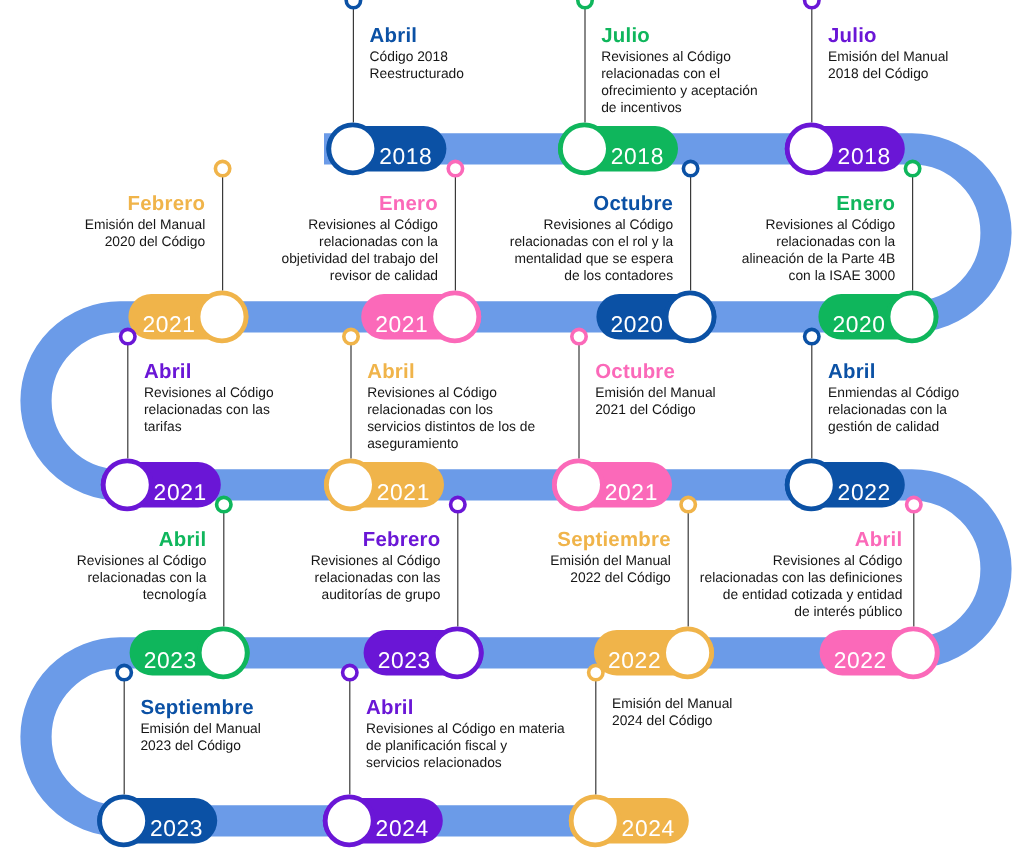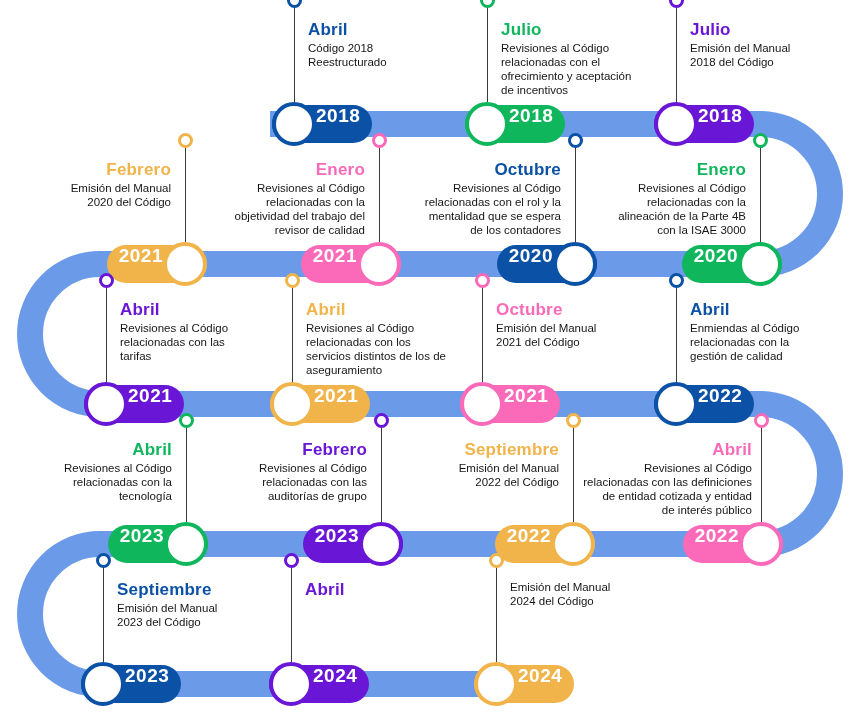--- a/index.html
+++ b/index.html
@@ -35,22 +35,22 @@
   .desc{
     font-size:11.5px;line-height:14px;color:#161616;margin:0;
     font-family:"Liberation Sans","DejaVu Sans",sans-serif;
   }
   .txt.left{text-align:left;}
   .txt.right{text-align:right;}
 
   
   .pill{
     position:absolute;height:38px;border-radius:19px;
-    color:#ffffff;font-weight:bold;font-size:19px;
-    display:flex;align-items:flex-start;box-sizing:border-box;
+    color:#ffffff;font-weight:normal;font-size:19px;
+    display:flex;align-items:flex-end;box-sizing:border-box;
     letter-spacing:.5px;
   }
   .pill.ltr{justify-content:flex-start;padding-left:44px;padding-right:18px;}
   .pill.rtl{justify-content:flex-end;padding-right:44px;padding-left:18px;}
   .node-circle{
     position:absolute;width:44px;height:44px;border-radius:50%;
     background:#ffffff;border:4px solid #000;box-sizing:border-box;
   }
 </style>
 </head>
@@ -315,20 +315,23 @@
       <div class="event" style="left: 0px; top: 0px;">
         <div class="pill ltr" style="background: rgb(106, 22, 214); width: 100px; top: 665px; left: 269px;">
           <span>2024</span>
         </div>
         <div class="node-circle" style="border-color: rgb(106, 22, 214); left: 269px; top: 662px;"></div>
         <div class="stem" style="left: 291px; top: 566px; height: 96px;">
           <div class="stem-dot" style="border-color: rgb(106, 22, 214);"></div>
         </div>
         <div class="txt left" style="width: 200px; left: 305px; top: 580px;">
           <div class="month" style="color: rgb(106, 22, 214);">Abril</div>
+          <div class="desc" style="white-space: pre-line;">Revisiones al Código en materia
+de planificación fiscal y
+servicios relacionados</div>
         </div>
       </div>
       <div class="event" style="left: 0px; top: 0px;">
         <div class="pill ltr" style="background: rgb(240, 180, 74); width: 100px; top: 665px; left: 474px;">
           <span>2024</span>
         </div>
         <div class="node-circle" style="border-color: rgb(240, 180, 74); left: 474px; top: 662px;"></div>
         <div class="stem" style="left: 496px; top: 566px; height: 96px;">
           <div class="stem-dot" style="border-color: rgb(240, 180, 74);"></div>
         </div>

